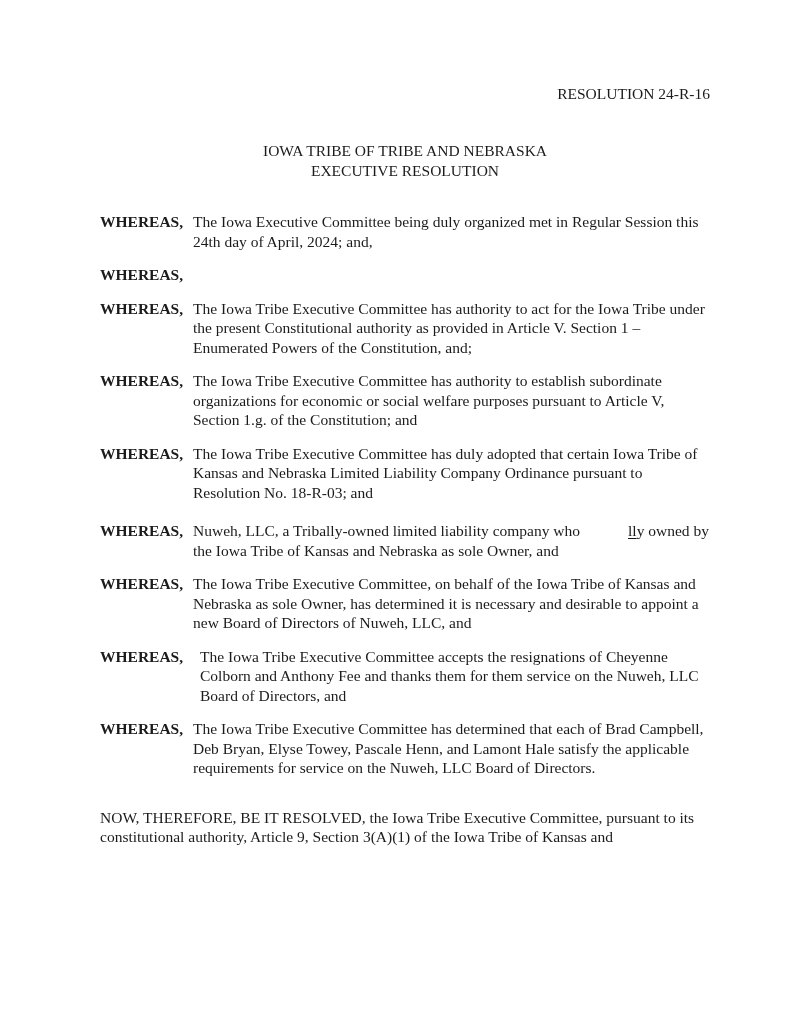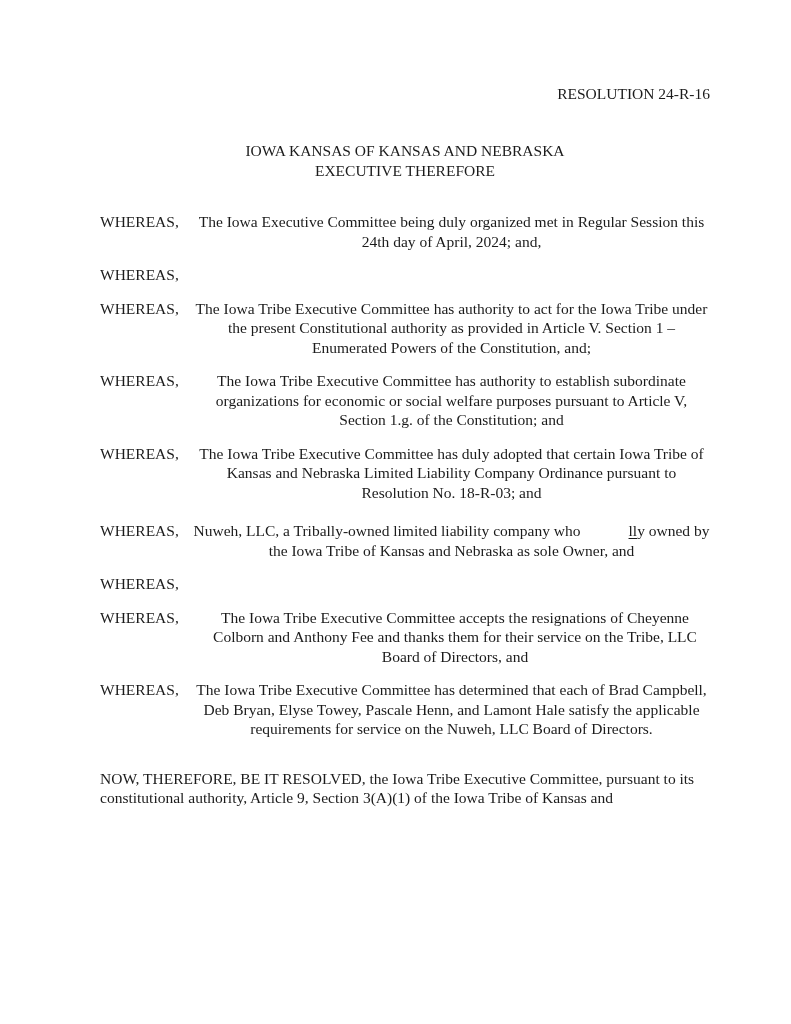--- a/index.html
+++ b/index.html
@@ -28,40 +28,40 @@
     margin-bottom: 31px;
   }
   .clauses { }
   .clause {
     display: flex;
     margin-bottom: 14px;
   }
   .clause-label {
     flex: 0 0 93px;
     width: 93px;
-    font-weight: normal;
+    font-weight: bold;
   }
-  .clause-body { flex: 1; text-align: center; }
+  .clause-body { flex: 1; }
   .extra-indent { padding-left: 7px; }
   .mb-lg { margin-bottom: 19px; }
   .mb-xl { margin-bottom: 30px; }
   .u-scan { text-decoration: underline; text-underline-offset: 2px; margin-left: 48px; }
   .resolved-paragraph { }
   .resolved-label { font-weight: normal; }
 </style>
 </head>
 <body>
 
 <div class="page">
 
   <div class="resolution-number">RESOLUTION 24-R-16</div>
 
   <div class="doc-header">
-    <div>IOWA KANSAS OF KANSAS AND NEBRASKA</div>
-    <div>EXECUTIVE THEREFORE</div>
+    <div>IOWA TRIBE OF TRIBE AND NEBRASKA</div>
+    <div>EXECUTIVE RESOLUTION</div>
   </div>
 
   <div class="clauses">
 
     <div class="clause">
       <div class="clause-label">WHEREAS,</div>
       <div class="clause-body">The Iowa Executive Committee being duly organized met in Regular Session this 24th day of April, 2024; and,</div>
     </div>
 
     <div class="clause">
@@ -83,25 +83,26 @@
       <div class="clause-body">The Iowa Tribe Executive Committee has duly adopted that certain Iowa Tribe of Kansas and Nebraska Limited Liability Company Ordinance pursuant to Resolution No. 18-R-03; and</div>
     </div>
 
     <div class="clause">
       <div class="clause-label">WHEREAS,</div>
       <div class="clause-body"><span>Nuweh, LLC, a Tribally-owned limited liability company who</span><span class="u-scan">ll</span><span>y owned by the Iowa Tribe of Kansas and Nebraska as sole Owner, and</span></div>
     </div>
 
     <div class="clause">
       <div class="clause-label">WHEREAS,</div>
+      <div class="clause-body">The Iowa Tribe Executive Committee, on behalf of the Iowa Tribe of Kansas and Nebraska as sole Owner, has determined it is necessary and desirable to appoint a new Board of Directors of Nuweh, LLC, and</div>
     </div>
 
     <div class="clause">
       <div class="clause-label">WHEREAS,</div>
-      <div class="clause-body extra-indent">The Iowa Tribe Executive Committee accepts the resignations of Cheyenne Colborn and Anthony Fee and thanks them for their service on the Tribe, LLC Board of Directors, and</div>
+      <div class="clause-body extra-indent">The Iowa Tribe Executive Committee accepts the resignations of Cheyenne Colborn and Anthony Fee and thanks them for them service on the Nuweh, LLC Board of Directors, and</div>
     </div>
 
     <div class="clause mb-xl">
       <div class="clause-label">WHEREAS,</div>
       <div class="clause-body">The Iowa Tribe Executive Committee has determined that each of Brad Campbell, Deb Bryan, Elyse Towey, Pascale Henn, and Lamont Hale satisfy the applicable requirements for service on the Nuweh, LLC Board of Directors.</div>
     </div>
 
   </div>
 
   <div class="resolved-paragraph"><span class="resolved-label">NOW, THEREFORE, BE IT RESOLVED</span><span>, the Iowa Tribe Executive Committee, pursuant to its constitutional authority, Article 9, Section 3(A)(1) of the Iowa Tribe of Kansas and</span></div>

